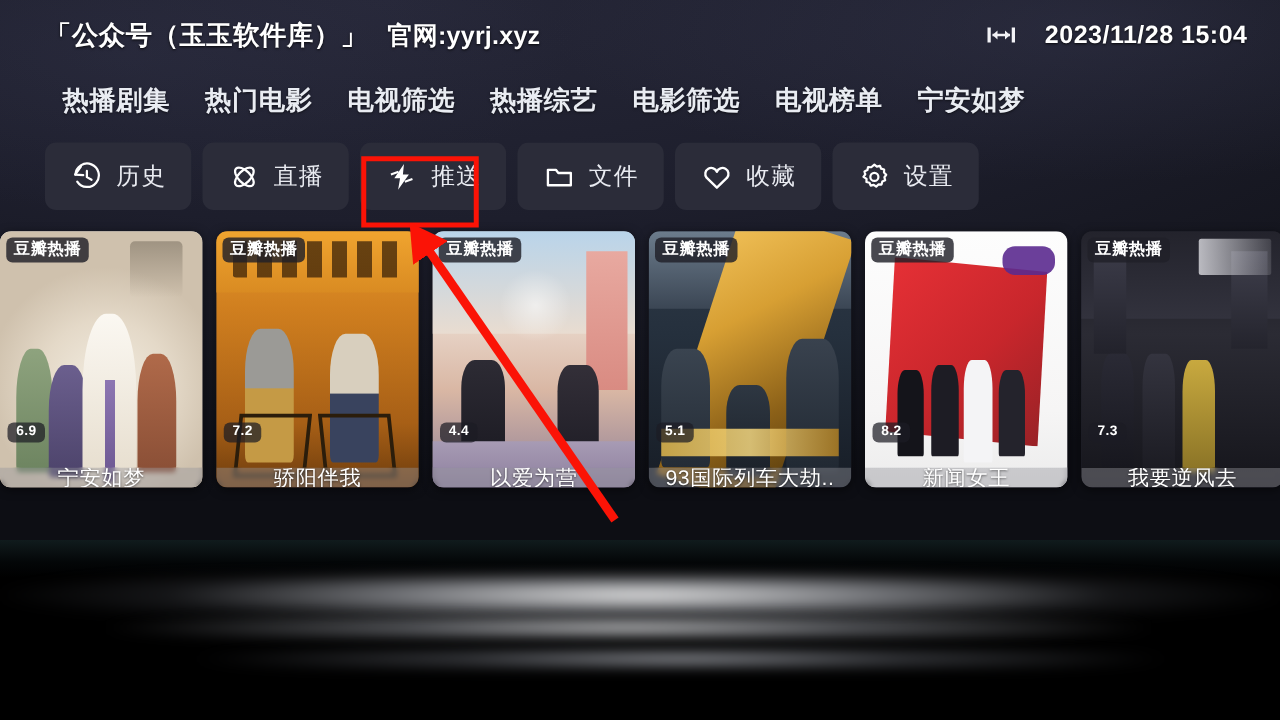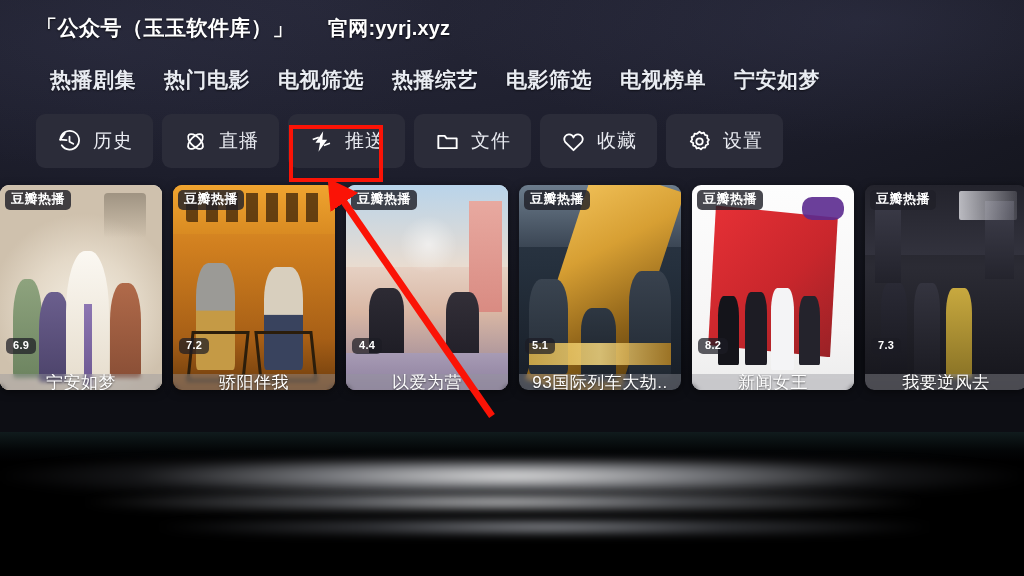--- a/index.html
+++ b/index.html
@@ -41,37 +41,36 @@
     position: relative;
     z-index: 3;
     height: 56px;
     display: flex;
     align-items: center;
     padding: 0 26px 0 36px;
   }
   .header-left {
     display: flex;
     align-items: baseline;
-    gap: 0;
+    gap: 16px;
     white-space: nowrap;
   }
   .hdr-brand {
     color: #ffffff;
     font-size: 21px;
     font-weight: 700;
     letter-spacing: .5px;
     text-shadow: 0 1px 2px rgba(0,0,0,.8);
   }
   .hdr-site {
     color: #ffffff;
     font-size: 20px;
     font-weight: 700;
     letter-spacing: .2px;
     text-shadow: 0 1px 2px rgba(0,0,0,.8);
-    margin-left: 34px;
   }
   .header-right {
     margin-left: auto;
     display: flex;
     align-items: center;
     gap: 22px;
   }
   .net-icon {
     display: inline-flex;
     align-items: center;
@@ -256,20 +255,32 @@
 <body>
 
 <div id="screen">
 
   <div id="ui">
 
     <div class="header">
       <div class="header-left">
         <span class="hdr-brand">「公众号（玉玉软件库）」</span>
         <span class="hdr-site">官网:yyrj.xyz</span>
+      </div>
+      <div class="header-right">
+        <span class="net-icon">
+          <svg width="26" height="16" viewBox="0 0 26 16" aria-hidden="true">
+            <rect x="2" y="2" width="2.6" height="12" fill="currentColor"></rect>
+            <rect x="21.4" y="2" width="2.6" height="12" fill="currentColor"></rect>
+            <rect x="6" y="7" width="14" height="2" fill="currentColor"></rect>
+            <polygon points="6,8 10,4.4 10,11.6" fill="currentColor"></polygon>
+            <polygon points="20,8 16,4.4 16,11.6" fill="currentColor"></polygon>
+          </svg>
+        </span>
+        <span class="clock">2023/11/28 15:04</span>
       </div>
     </div>
 
     <div class="navbar">
       <span class="tab">热播剧集</span>
       <span class="tab">热门电影</span>
       <span class="tab">电视筛选</span>
       <span class="tab">热播综艺</span>
       <span class="tab">电影筛选</span>
       <span class="tab">电视榜单</span>

